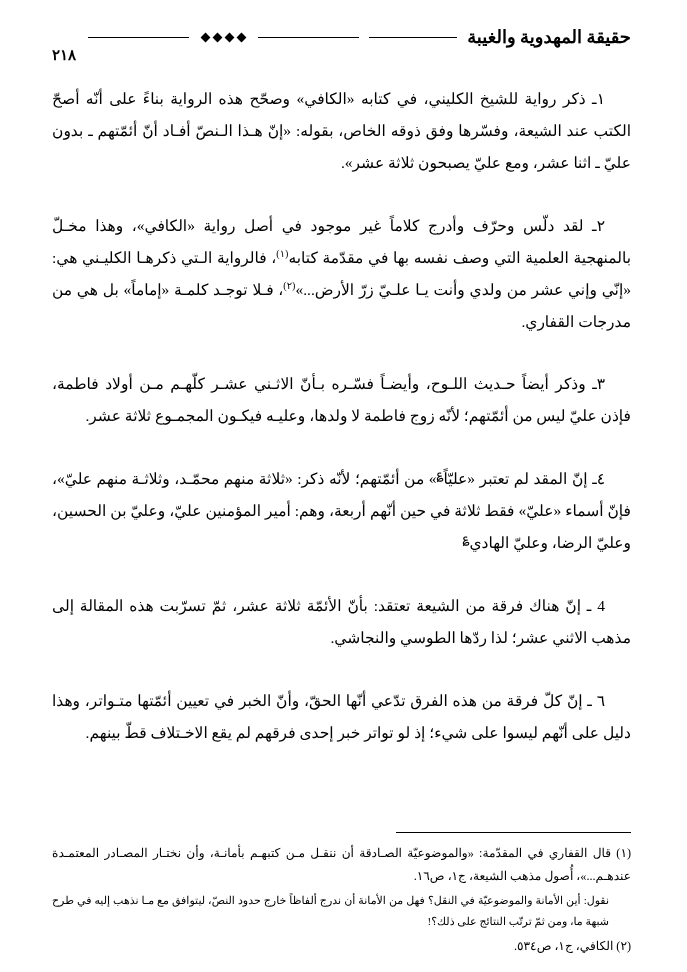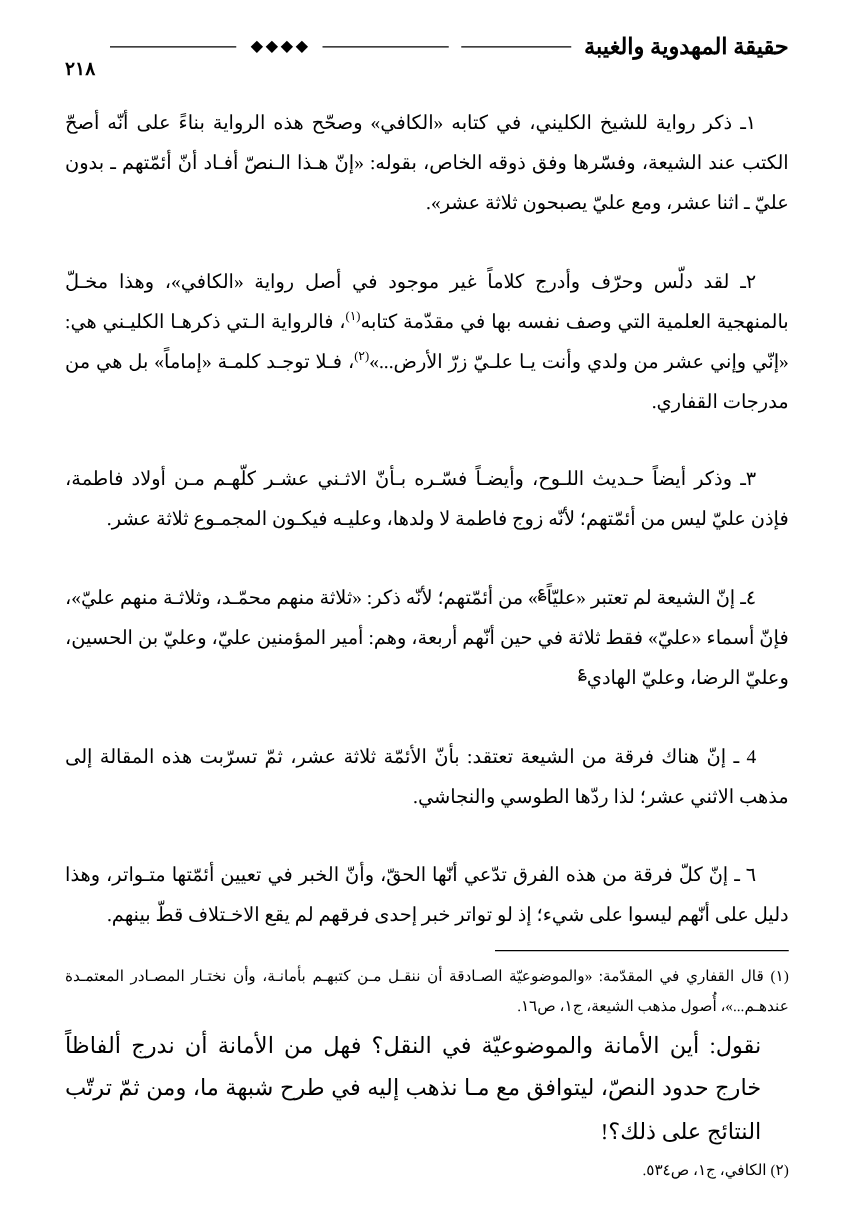--- a/index.html
+++ b/index.html
@@ -98,36 +98,36 @@
     vertical-align: super;
     line-height: 0;
     letter-spacing: -0.5px;
   }
 
   
   .footnotes {
     position: absolute;
     right: 56px;
     left: 52px;
-    bottom: 22px;
+    bottom: 12px;
     direction: rtl;
   }
   .fn-rule {
     border-top: 1.2px solid #000;
     width: 235px;
     margin: 0 0 9px 0;
   }
   .fn {
     font-size: 12.2px;
     line-height: 1.92;
     text-align: justify;
     margin: 0 0 2px 0;
   }
   .fn-indent {
-    font-size: 18px;
+    font-size: 11px;
     line-height: 1.92;
     text-align: justify;
     margin: 0 0 2px 0;
     padding-right: 22px;
   }
 </style>
 </head>
 <body>
 
 <div class="page">
@@ -154,21 +154,21 @@
 
     <p class="para indent">
       <span>٢ـ لقد دلّس وحرّف وأدرج كلاماً غير موجود في أصل رواية «الكافي»، وهذا مخـلّ بالمنهجية العلمية التي وصف نفسه بها في مقدّمة كتابه</span><span class="sup">(١)</span><span>، فالرواية الـتي ذكرهـا الكليـني هي: «إنّي وإني عشر من ولدي وأنت يـا علـيّ زرّ الأرض...»</span><span class="sup">(٢)</span><span>، فـلا توجـد كلمـة «إماماً» بل هي من مدرجات القفاري.</span>
     </p>
 
     <p class="para indent">
       <span>٣ـ وذكر أيضاً حـديث اللـوح، وأيضـاً فسّـره بـأنّ الاثـني عشـر كلّهـم مـن أولاد فاطمة، فإذن عليّ ليس من أئمّتهم؛ لأنّه زوج فاطمة لا ولدها، وعليـه فيكـون المجمـوع ثلاثة عشر.</span>
     </p>
 
     <p class="para indent">
-      <span>٤ـ إنّ الشيعة لم تعتبر «عليّاً</span><span class="glyph">؏</span><span>» من أئمّتهم؛ لأنّه ذكر: «ثلاثة منهم محمّـد، وثلاثـة منهم عليّ»، فإنّ أسماء «عليّ» فقط ثلاثة في حين أنّهم أربعة، وهم: أمير المؤمنين عليّ، وعليّ بن الحسين، وعليّ الرضا، وعليّ الهادي</span><span class="glyph">؏</span>
+      <span>٤ـ إنّ المقد لم تعتبر «عليّاً</span><span class="glyph">؏</span><span>» من أئمّتهم؛ لأنّه ذكر: «ثلاثة منهم محمّـد، وثلاثـة منهم عليّ»، فإنّ أسماء «عليّ» فقط ثلاثة في حين أنّهم أربعة، وهم: أمير المؤمنين عليّ، وعليّ بن الحسين، وعليّ الرضا، وعليّ الهادي</span><span class="glyph">؏</span>
     </p>
 
     <p class="para indent">
       <span>4 ـ إنّ هناك فرقة من الشيعة تعتقد: بأنّ الأئمّة ثلاثة عشر، ثمّ تسرّبت هذه المقالة إلى مذهب الاثني عشر؛ لذا ردّها الطوسي والنجاشي.</span>
     </p>
 
     <p class="para indent">
       <span>٦ ـ إنّ كلّ فرقة من هذه الفرق تدّعي أنّها الحقّ، وأنّ الخبر في تعيين أئمّتها متـواتر، وهذا دليل على أنّهم ليسوا على شيء؛ إذ لو تواتر خبر إحدى فرقهم لم يقع الاخـتلاف قطّ بينهم.</span>
     </p>
 

